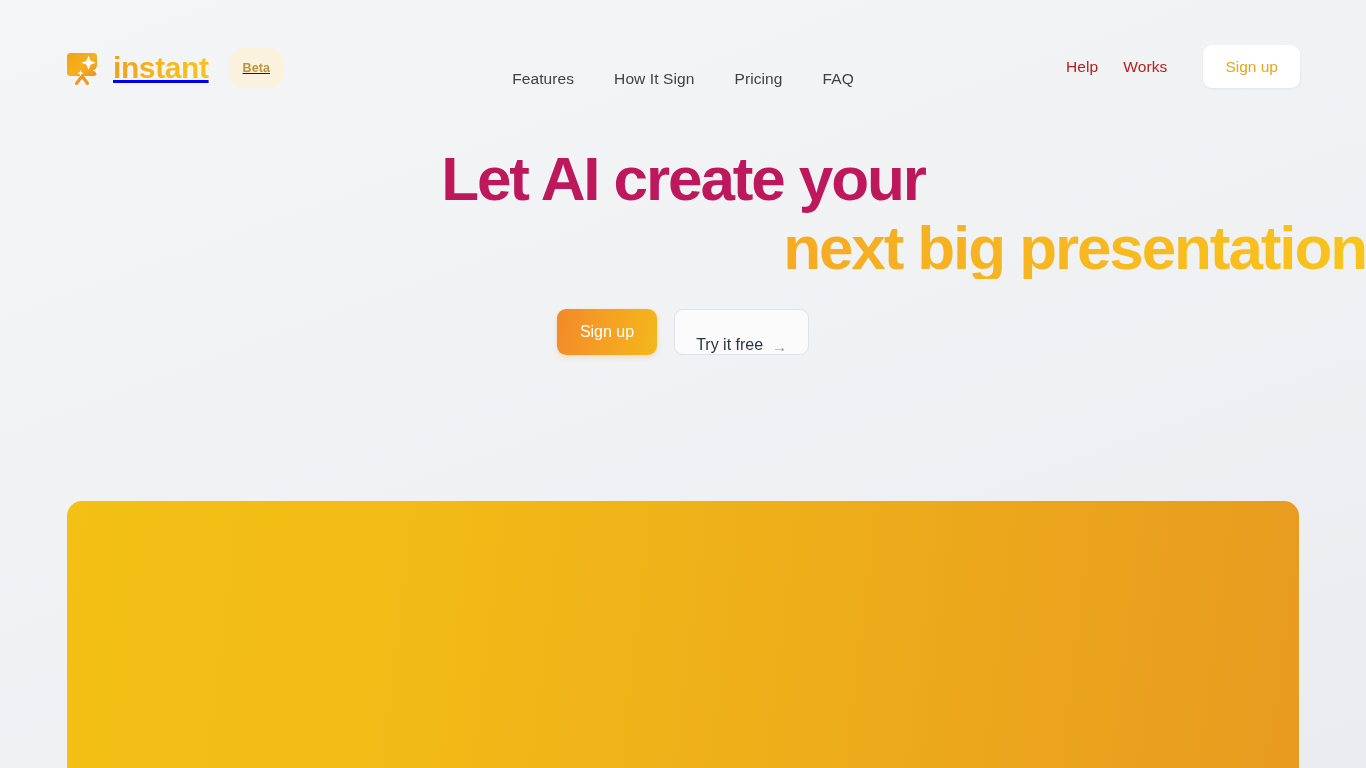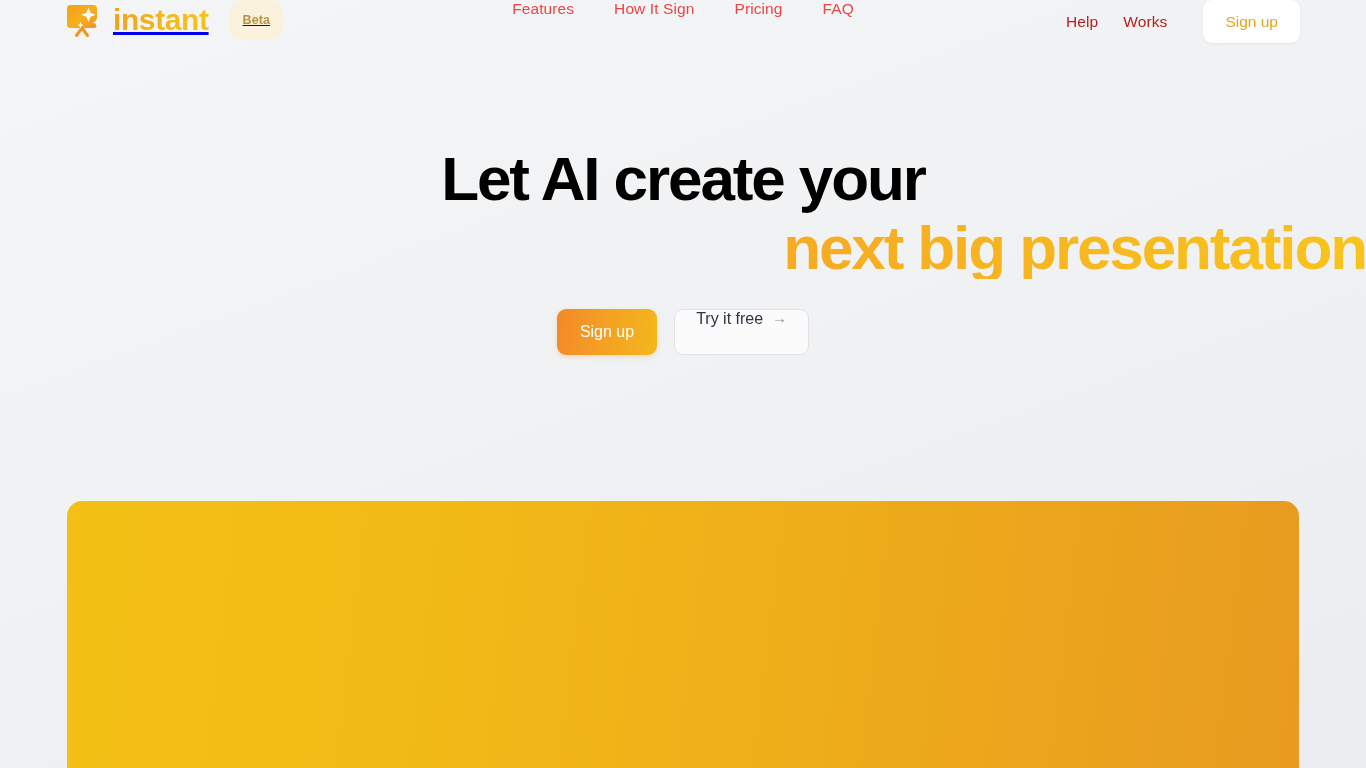--- a/index.html
+++ b/index.html
@@ -25,21 +25,21 @@
     overflow: hidden;
   }
 
   
   .header {
     position: absolute;
     top: 0; left: 0;
     width: 1366px;
     height: 88px;
     display: flex;
-    align-items: flex-start;
+    align-items: flex-end;
     padding: 0 66px;
   }
 
   .brand {
     display: flex;
     align-items: center;
     gap: 11px;
     flex: 0 0 auto;
   }
 
@@ -81,21 +81,21 @@
     left: 50%;
     transform: translateX(-50%);
     display: flex;
     align-items: center;
     gap: 40px;
   }
 
   .nav-link {
     font-size: 15.5px;
     font-weight: 400;
-    color: #ef4444;
+    color: #404040;
     text-decoration: none;
     white-space: nowrap;
     letter-spacing: 0.1px;
   }
 
   .nav-right {
     margin-left: auto;
     display: flex;
     align-items: center;
     gap: 25px;
@@ -132,21 +132,21 @@
 
   .hero-title {
     font-size: 62px;
     font-weight: 800;
     line-height: 1.0;
     letter-spacing: -2.1px;
   }
 
   .hero-title-line1 {
     display: block;
-    color: #000000;
+    color: #be185d;
   }
 
   .hero-title-line2 {
     display: block;
     margin-top: 7px;
     background: linear-gradient(92deg, #f4883a 0%, #f69b2c 28%, #f6ab23 58%, #f8c41c 100%);
     -webkit-background-clip: text;
     background-clip: text;
     color: transparent;
     text-align: right;
@@ -180,21 +180,21 @@
     color: #ffffff;
     font-family: inherit;
     font-size: 16px;
     font-weight: 500;
     cursor: pointer;
     box-shadow: 0 2px 5px rgba(230,150,30,0.25);
   }
 
   .btn-secondary {
     display: inline-flex;
-    align-items: flex-start;
+    align-items: flex-end;
     justify-content: center;
     gap: 9px;
     height: 46px;
     padding: 0 21px;
     border: 1px solid #e0e2e7;
     border-radius: 9px;
     background: #fbfbfc;
     color: #2c3342;
     font-family: inherit;
     font-size: 16px;

